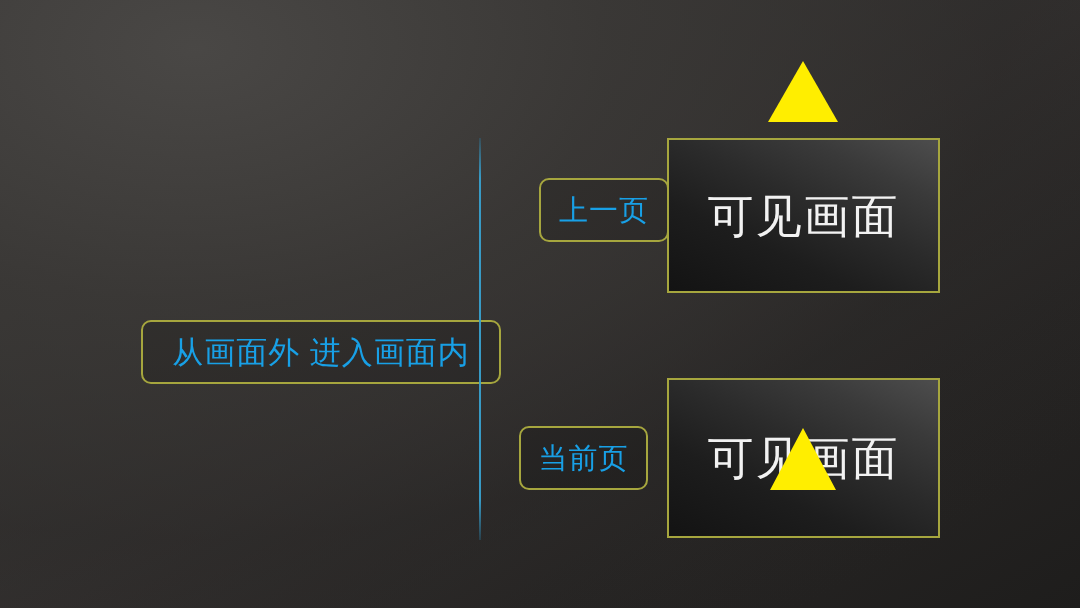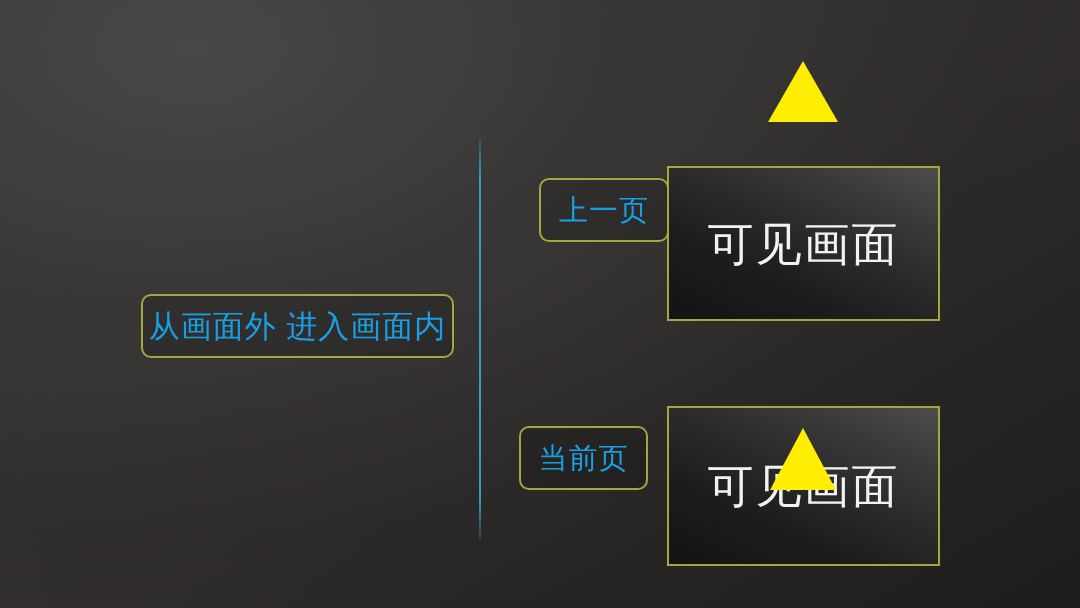--- a/index.html
+++ b/index.html
@@ -51,22 +51,22 @@
   .pill .pill-label {
     color: #18a0e6;
     font-weight: 400;
     line-height: 1;
     letter-spacing: 1px;
     white-space: nowrap;
   }
 
   #left-pill {
     left: 141px;
-    top: 294px;
-    width: 313px;
+    top: 320px;
+    width: 360px;
     height: 64px;
   }
   #left-pill .pill-label { font-size: 31px; }
 
   #prev-pill {
     left: 539px;
     top: 178px;
     width: 130px;
     height: 64px;
   }
@@ -84,21 +84,20 @@
   .screen {
     position: absolute;
     box-sizing: border-box;
     border: 2px solid #a6a63e;
     background:
       linear-gradient(205deg, #4d4d4d 0%, #3a3a3a 22%, #2b2b2b 44%, #1d1d1d 68%, #131313 100%);
     display: flex;
     align-items: center;
     justify-content: center;
     overflow: visible;
-    margin-top: 28px;
   }
   .screen .screen-label {
     color: #f2f2f2;
     font-size: 46px;
     line-height: 1;
     letter-spacing: 2px;
     white-space: nowrap;
     position: relative;
     z-index: 1;
   }

